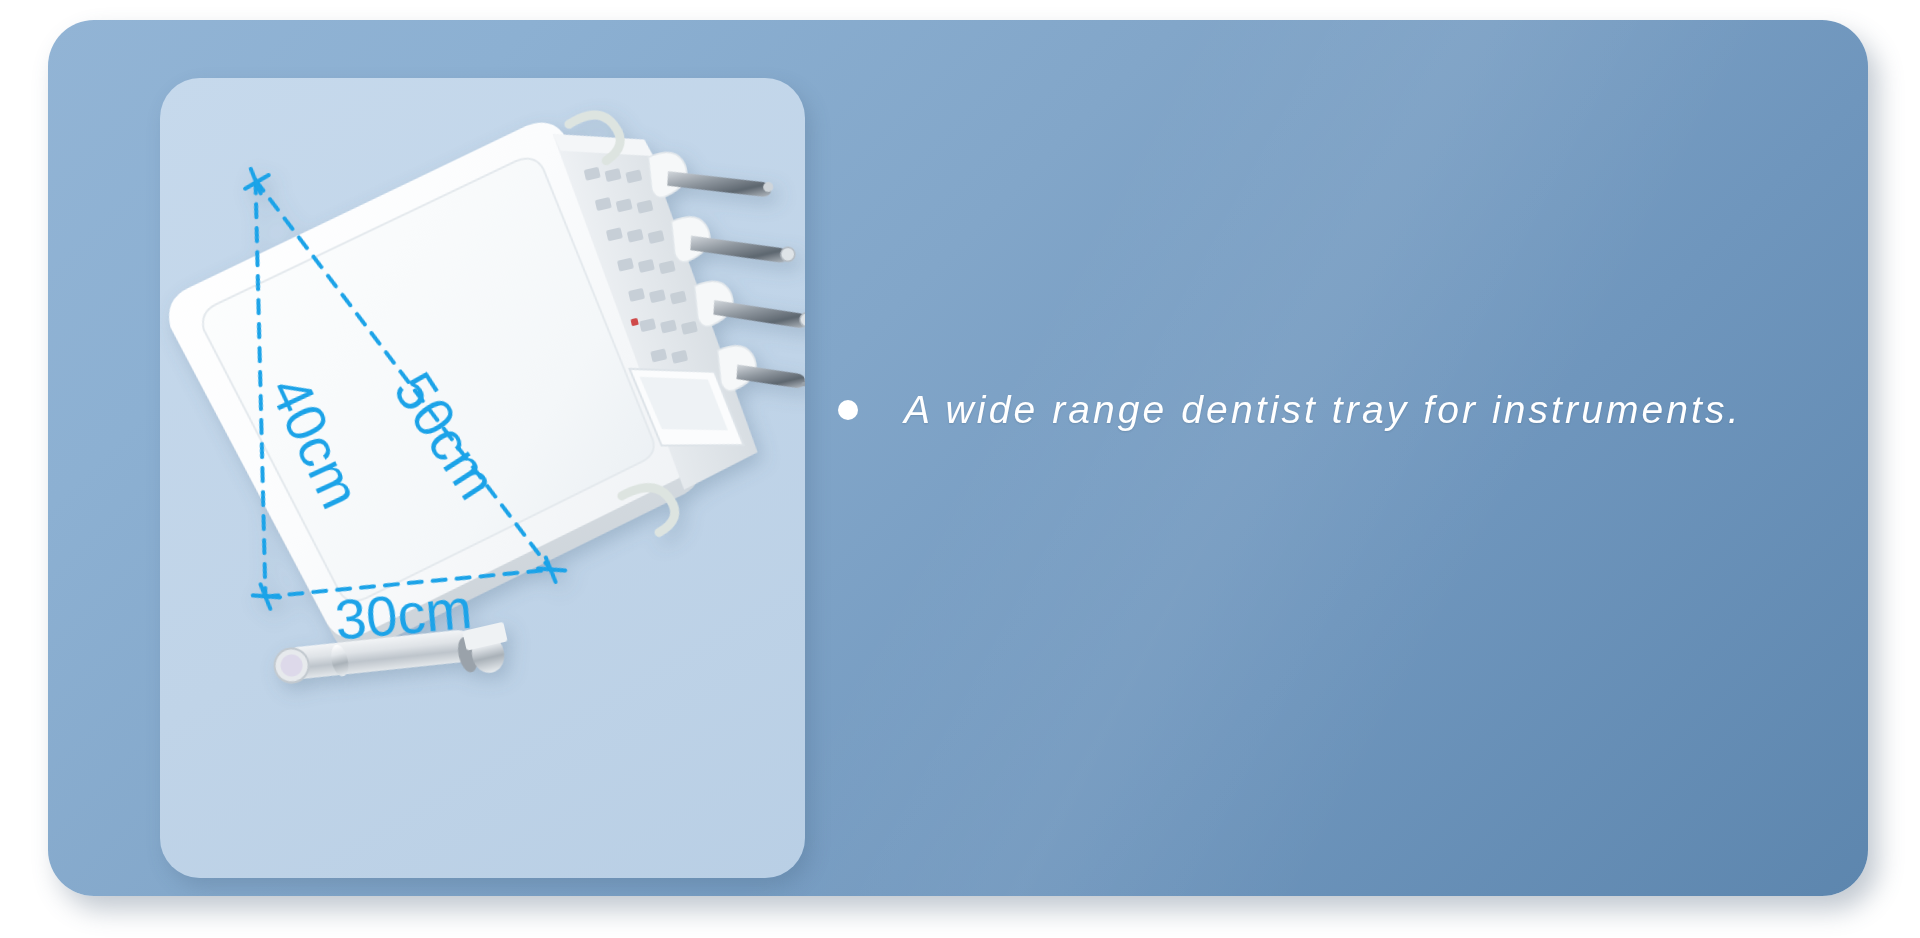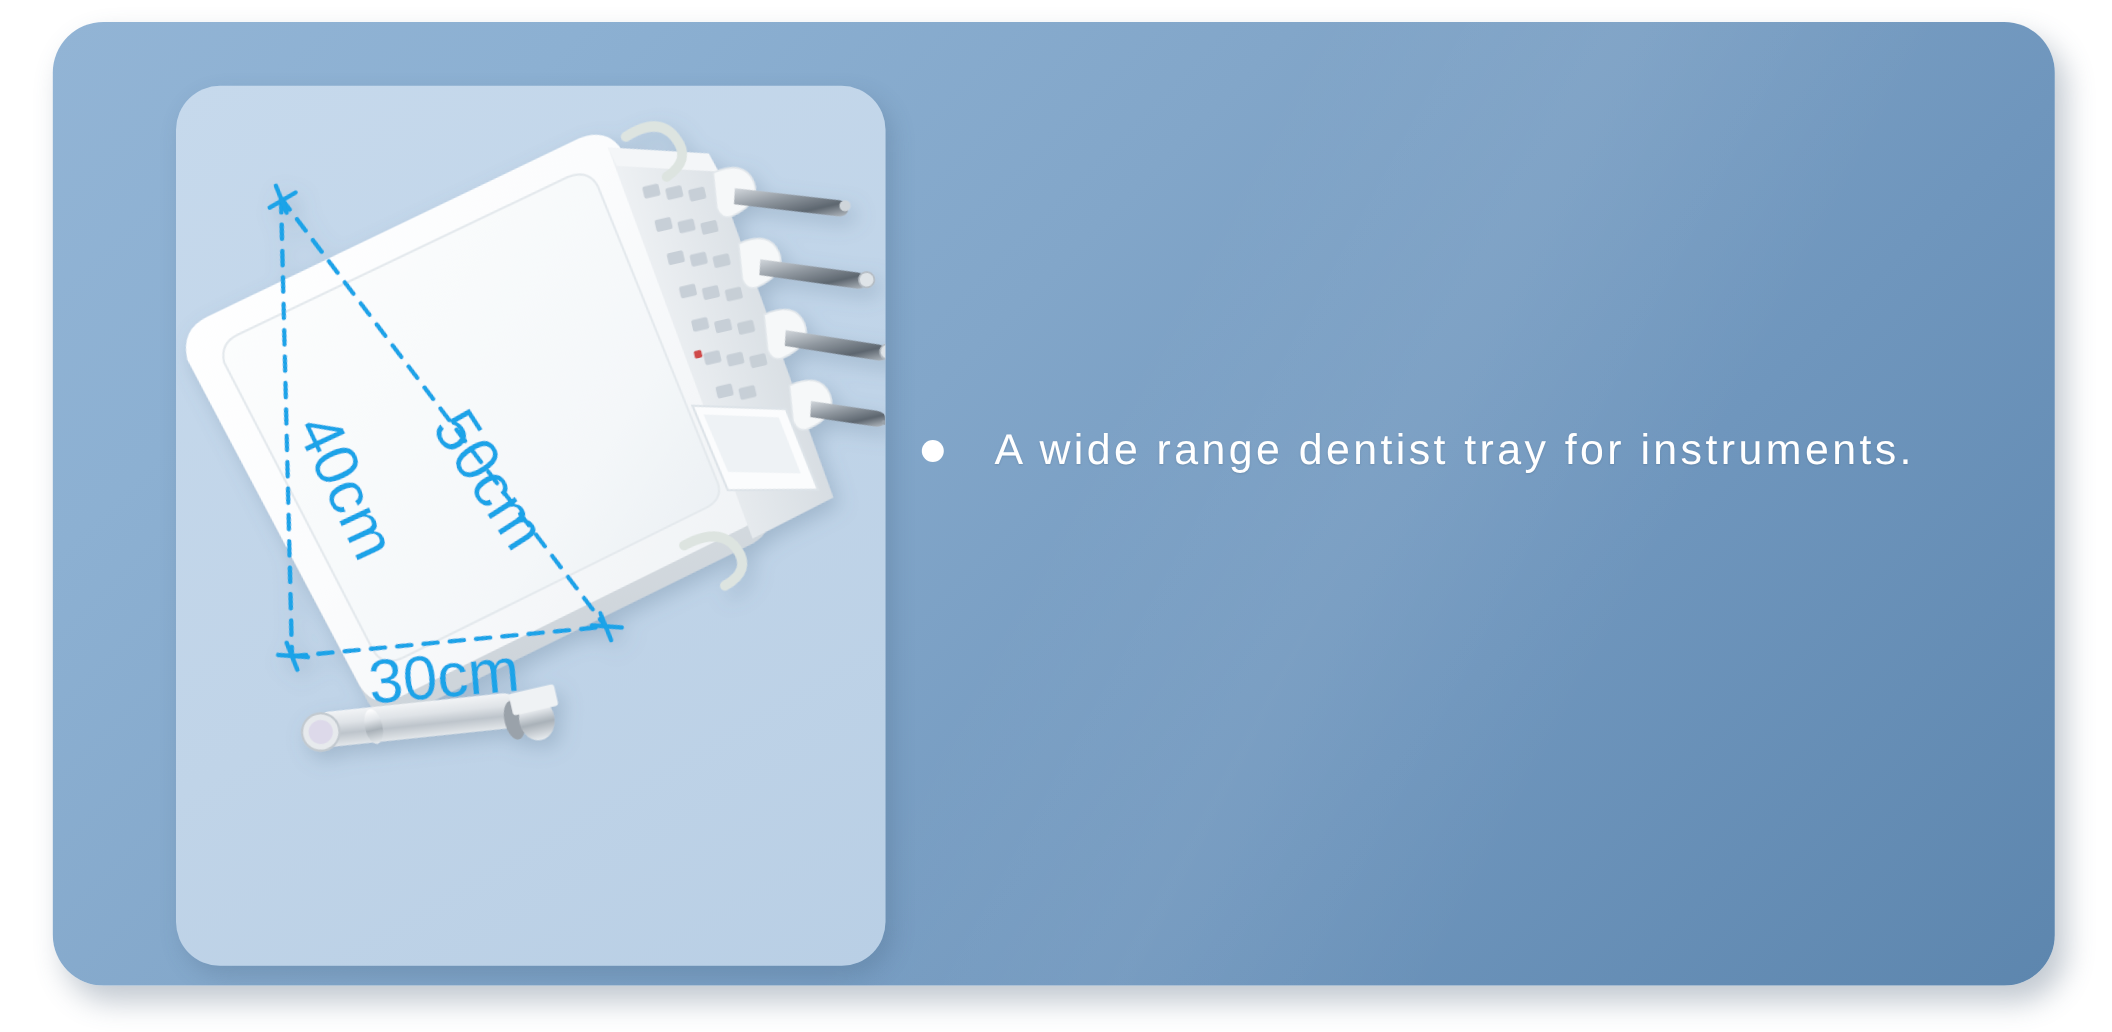--- a/index.html
+++ b/index.html
@@ -93,20 +93,21 @@
   }
   .bullet-text {
     color: #ffffff;
     font-family: "Liberation Sans", sans-serif;
     font-size: 39px;
     font-weight: 300;
     letter-spacing: 3.1px;
     line-height: 1.15;
     white-space: nowrap;
     text-shadow: 0 1px 2px rgba(40,60,85,0.18);
+    font-style: italic;
   }
 </style>
 </head>
 <body>
 
 <div id="slide">
 
   <div class="panel">
     <div class="panel-streak"></div>
 

